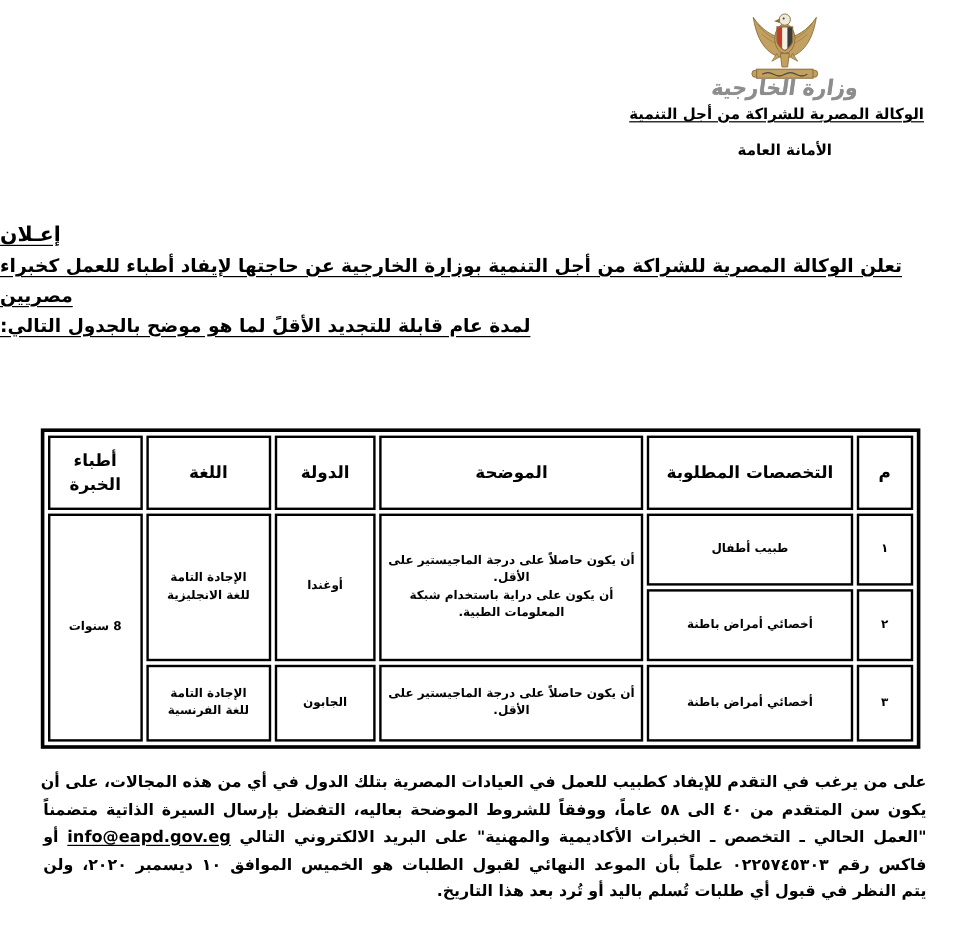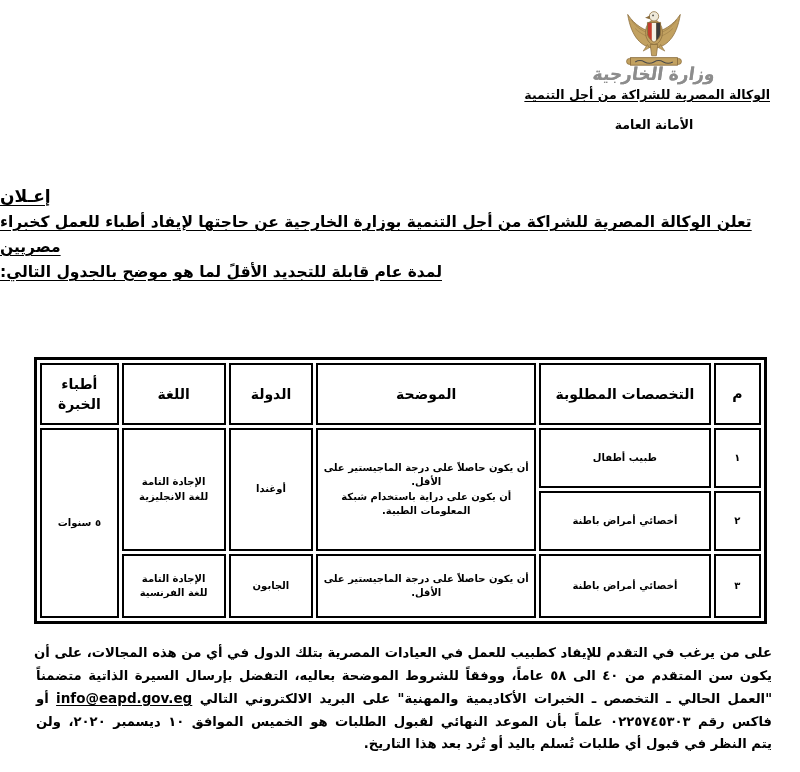--- a/index.html
+++ b/index.html
@@ -181,21 +181,21 @@
         <td>طبيب أطفال</td>
         <td class="qual-merged" rowspan="2">
           <div>أن يكون حاصلاً على درجة الماجيستير على الأقل.</div>
           <div>أن يكون على دراية باستخدام شبكة المعلومات الطبية.</div>
         </td>
         <td class="country-cell" rowspan="2">أوغندا</td>
         <td rowspan="2">
           <div>الإجادة التامة</div>
           <div>للغة الانجليزية</div>
         </td>
-        <td rowspan="3">٥ سنوات</td>
+        <td rowspan="3">8 سنوات</td>
       </tr>
       <tr class="r2">
         <td class="num-cell">٢</td>
         <td>أخصائي أمراض باطنة</td>
       </tr>
       <tr class="r3">
         <td class="num-cell">٣</td>
         <td>أخصائي أمراض باطنة</td>
         <td>أن يكون حاصلاً على درجة الماجيستير على الأقل.</td>
         <td class="country-cell">الجابون</td>

